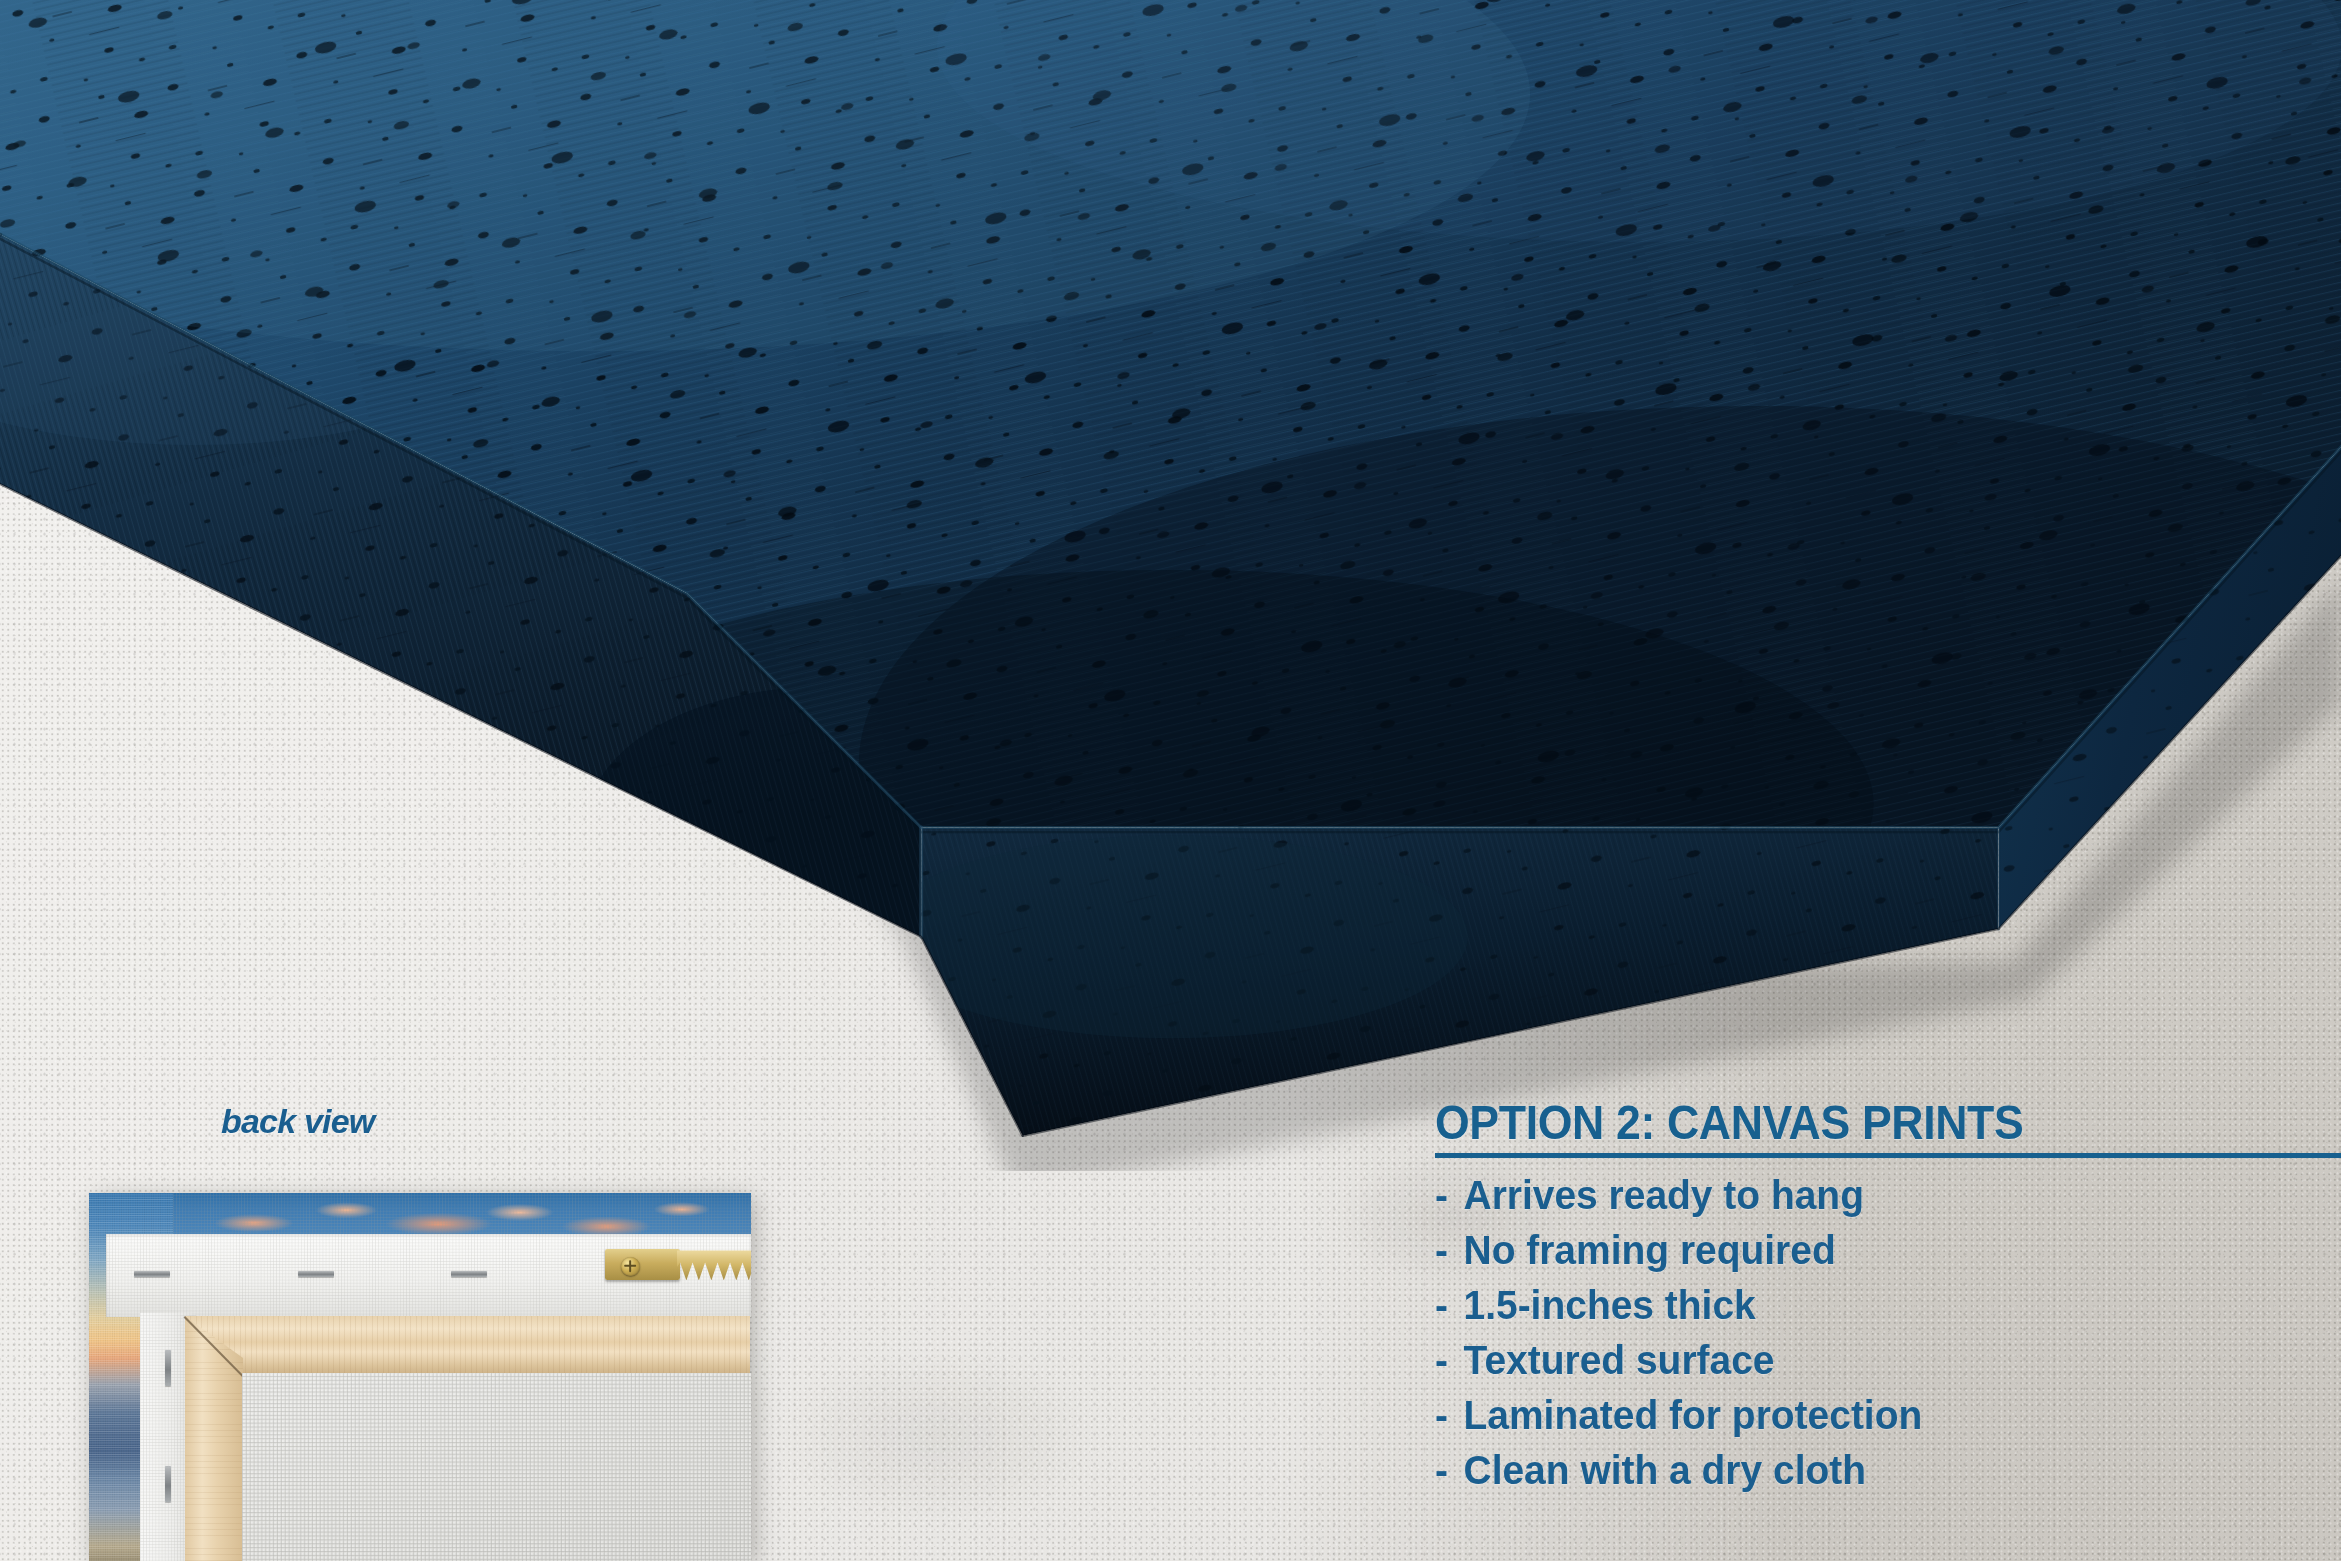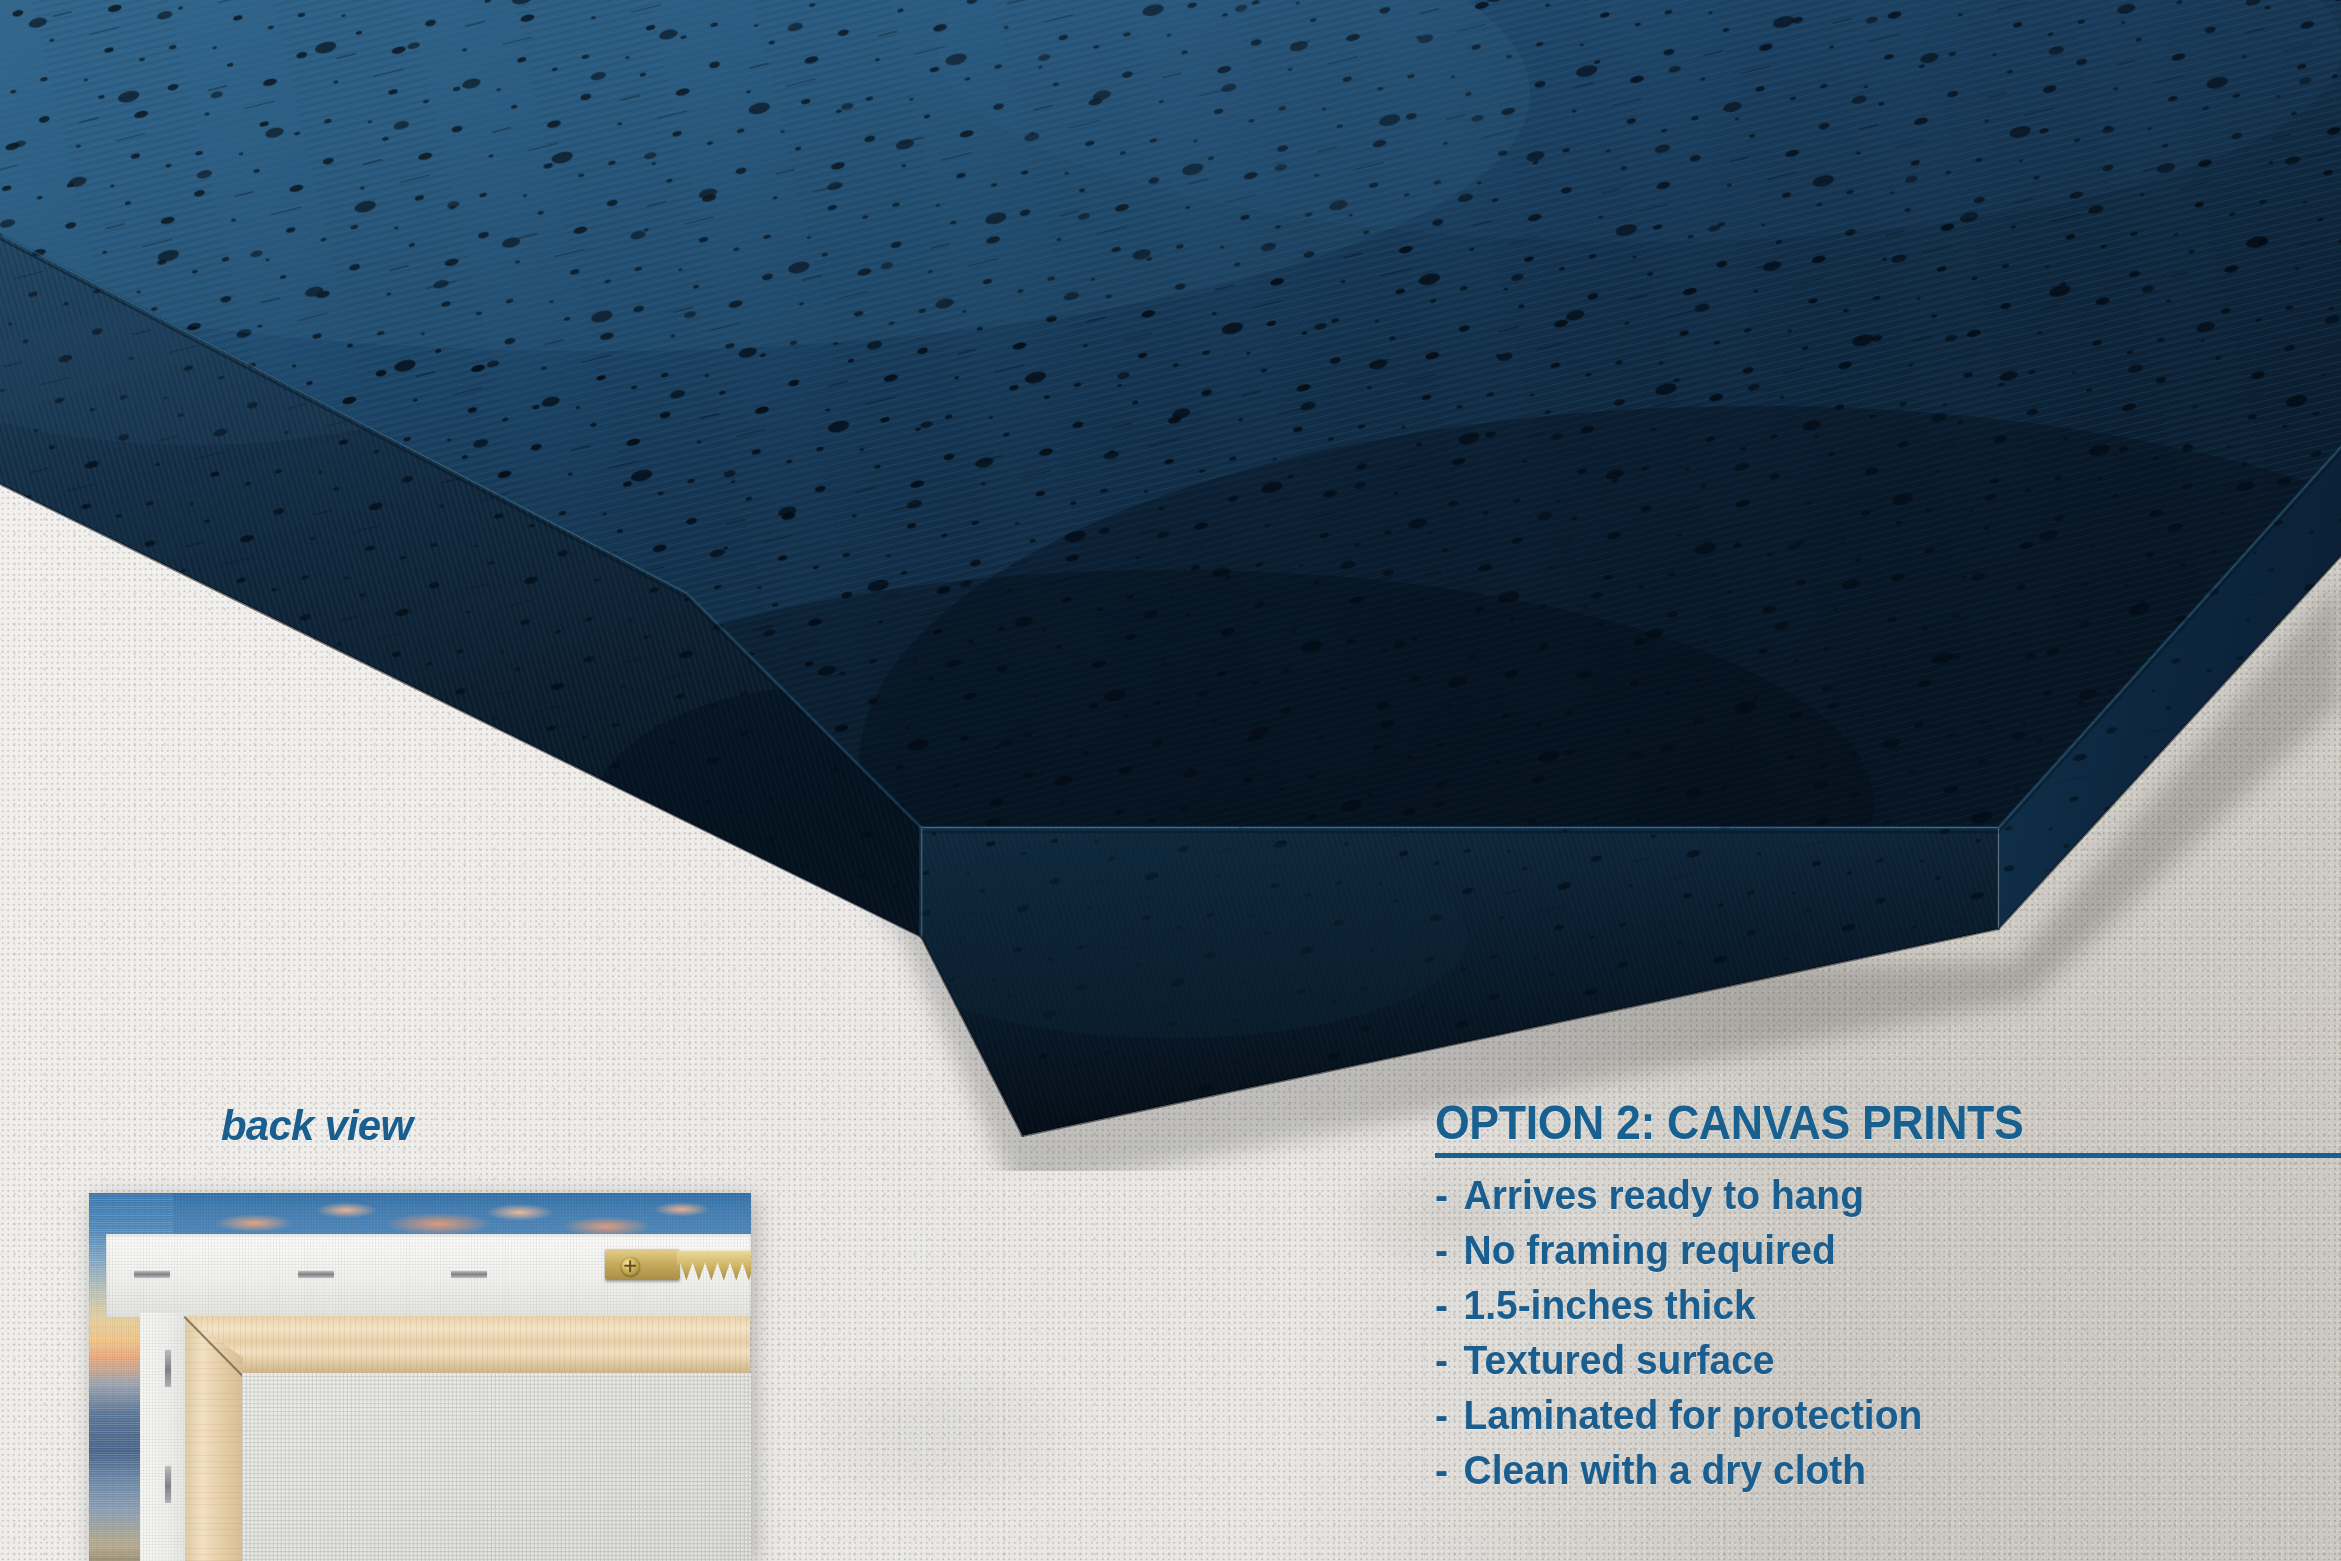--- a/index.html
+++ b/index.html
@@ -72,21 +72,21 @@
     margin-bottom:14px;
     transform:scaleX(.95);transform-origin:left center;
     text-shadow:0 0.8px 0 rgba(255,255,255,.30);
   }
   .bullet .dash{width:30px;flex:0 0 30px;}
   .bullet .txt{}
 
   
   .backview-label{
     position:absolute;left:221px;top:1102px;
-    color:#1a5e8f;font-size:42px;font-weight:bold;font-style:italic;
+    color:#1a5e8f;font-size:34px;font-weight:bold;font-style:italic;
     letter-spacing:-0.8px;
     text-shadow:0 0.8px 0 rgba(255,255,255,.35);
   }
 
   
   .backview{
     position:absolute;left:48px;top:1193px;width:703px;height:368px;
     overflow:hidden;
     filter:drop-shadow(4.7px 4.7px 11px rgba(70,68,64,.35));
   }

